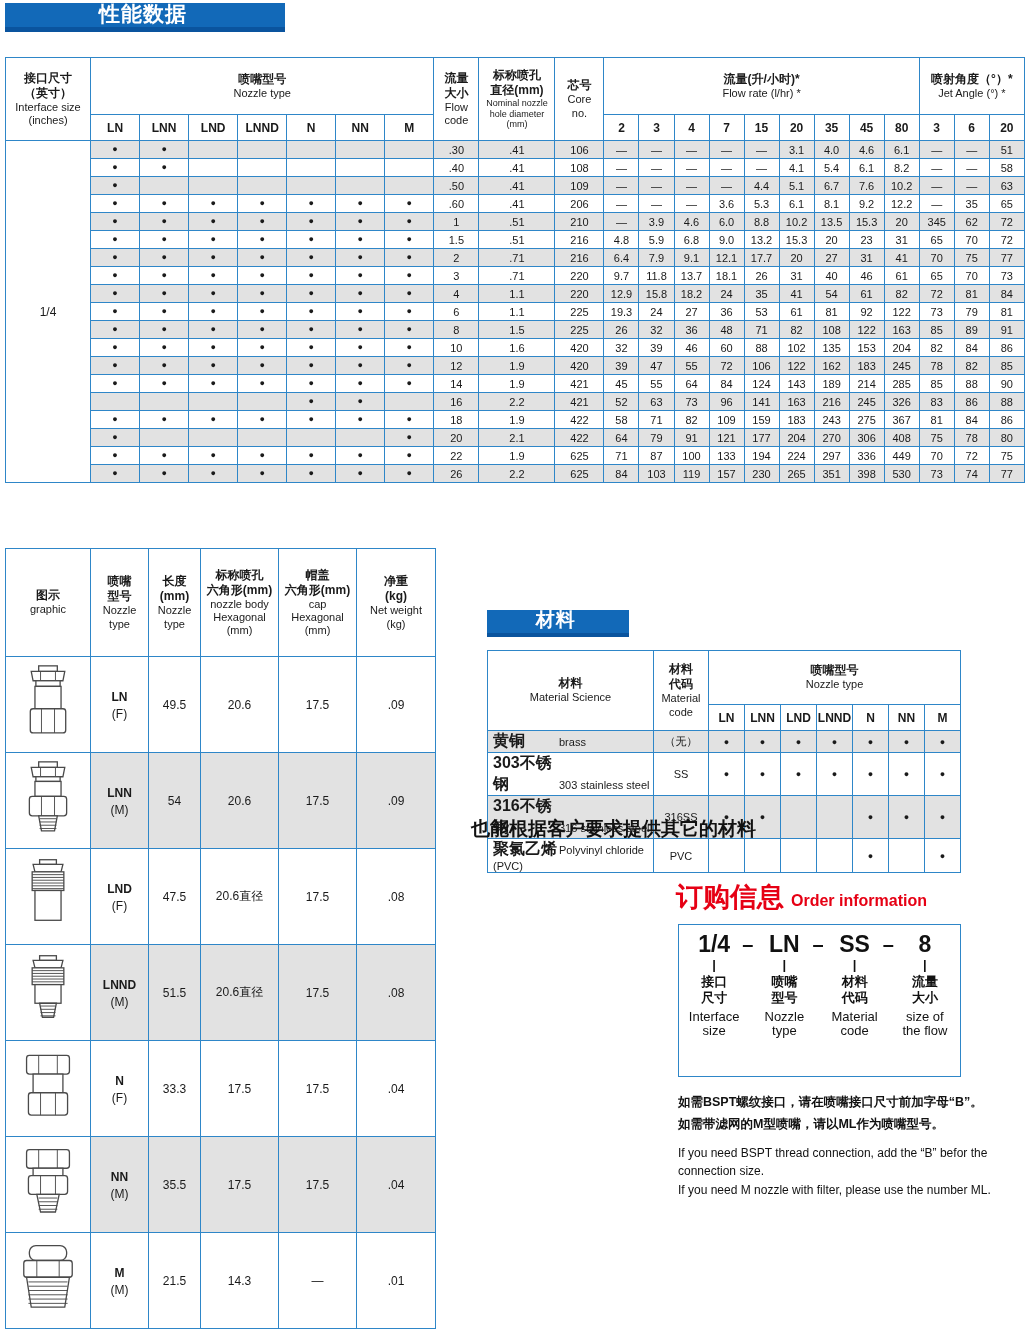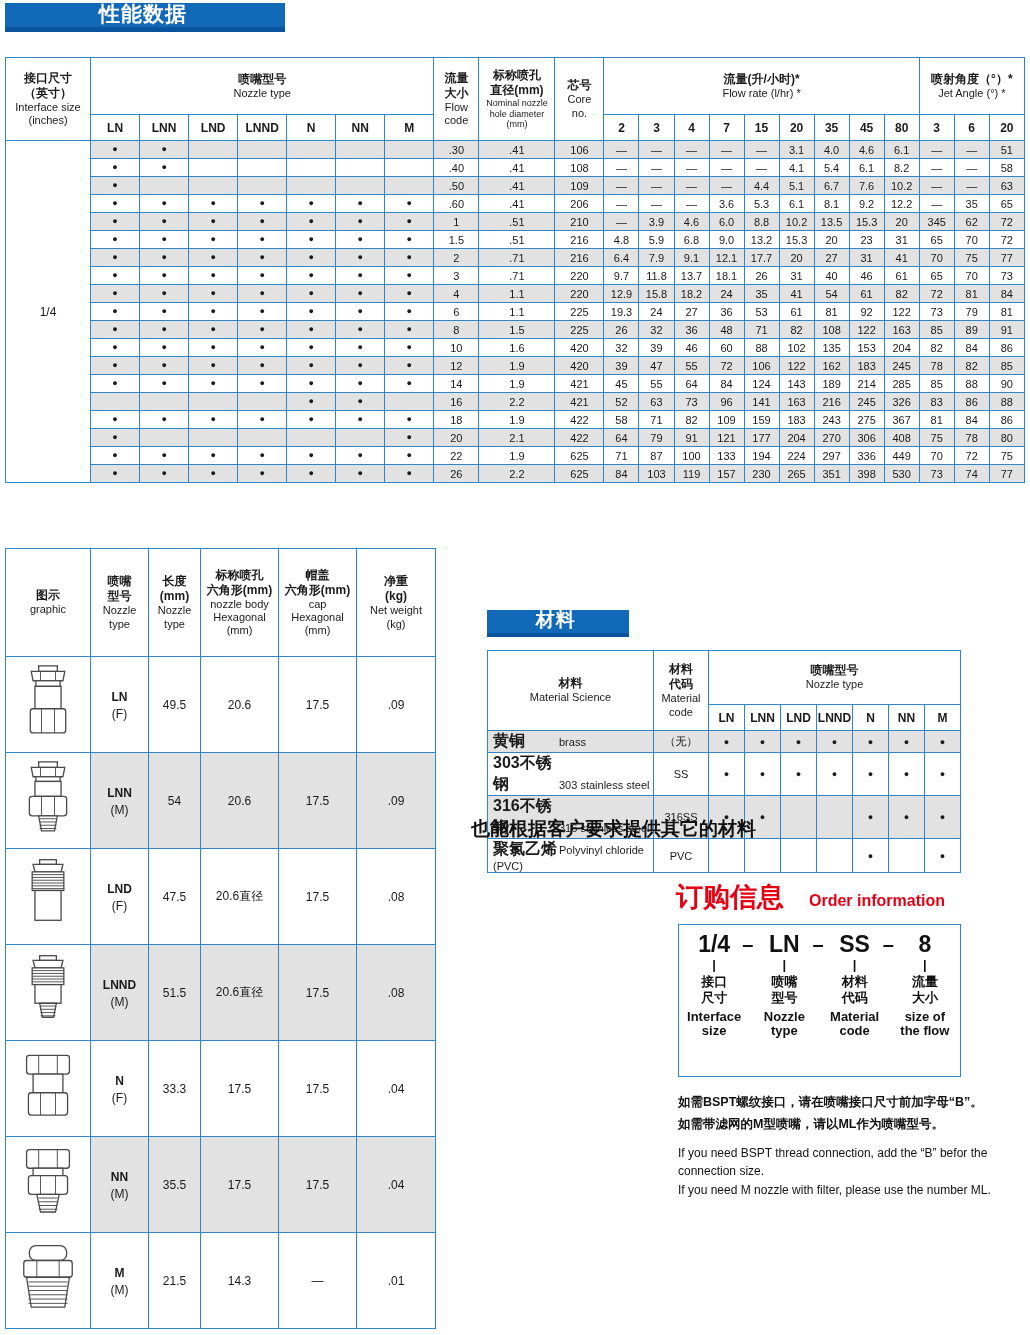--- a/index.html
+++ b/index.html
@@ -47,35 +47,35 @@
   .mat-table thead tr.r1{height:54px;}
   .mat-table thead tr.r2 th{height:25px;font-size:12px;font-weight:bold;}
   .mat-table tbody tr{height:19px;}
   .mat-table td.mat-name{text-align:left;padding-left:5px;}
   .mat-table td.mat-name .cn{display:inline-block;width:66px;font-size:16px;font-weight:bold;}
   .mat-table td.mat-name .en{font-size:11px;}
   .mat-table td.dot-cell{font-size:9px;}
   .mat-note{position:absolute;left:471px;top:816px;font-size:19px;font-weight:bold;}
 
   
-  .order-title{position:absolute;left:676px;top:884px;display:flex;align-items:flex-end;gap:25px;color:#e60014;}
+  .order-title{position:absolute;left:676px;top:884px;display:flex;align-items:flex-end;gap:7px;color:#e60014;}
   .order-title .cn{font-size:27px;font-weight:bold;line-height:1;}
   .order-title .en{font-size:16px;font-weight:bold;line-height:1.25;}
   .order-box{position:absolute;left:678px;top:924px;width:283px;height:153px;
              border:1px solid #2e86c8;box-sizing:border-box;background:#fff;}
   .order-head{height:27px;border-bottom:1px solid #2e86c8;display:flex;align-items:center;
               justify-content:center;gap:20px;font-size:15px;font-weight:bold;}
   .order-values{position:relative;display:grid;grid-template-columns:repeat(4,1fr);
                 margin-top:5px;font-size:23px;font-weight:bold;text-align:center;height:28px;line-height:28px;}
   .order-values .dash{position:absolute;top:0;transform:translateX(-50%);font-size:20px;}
   .order-bars{display:grid;grid-template-columns:repeat(4,1fr);text-align:center;
               font-size:13px;font-weight:bold;height:16px;line-height:14px;}
   .order-labels{display:grid;grid-template-columns:repeat(4,1fr);text-align:center;}
   .order-labels .cnl{font-size:13px;font-weight:bold;line-height:1.25;}
-  .order-labels .enl{font-size:13px;font-weight:bold;line-height:1.1;margin-top:3px;}
+  .order-labels .enl{font-size:13px;font-weight:normal;line-height:1.1;margin-top:3px;}
   .order-notes{position:absolute;left:678px;top:1092px;width:352px;}
   .order-notes .ncn{font-size:12.5px;font-weight:bold;line-height:1.75;}
   .order-notes .nen{font-size:12px;line-height:1.55;}
   .order-notes .en-block{margin-top:8px;}
 </style>
 </head>
 <body>
 
 <div class="page">
 

